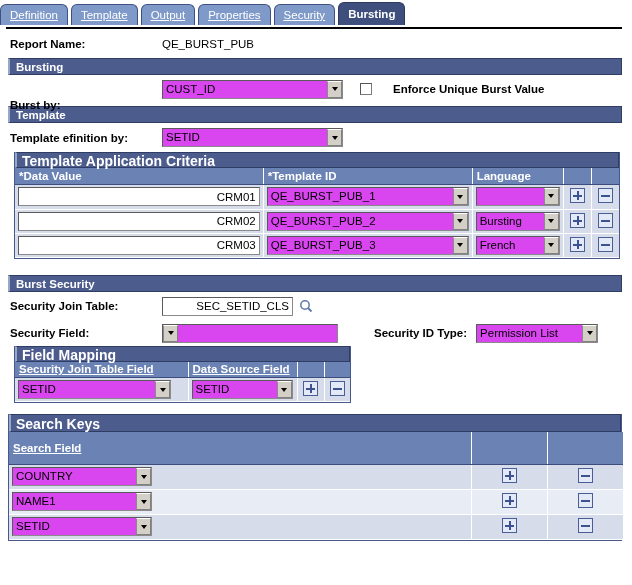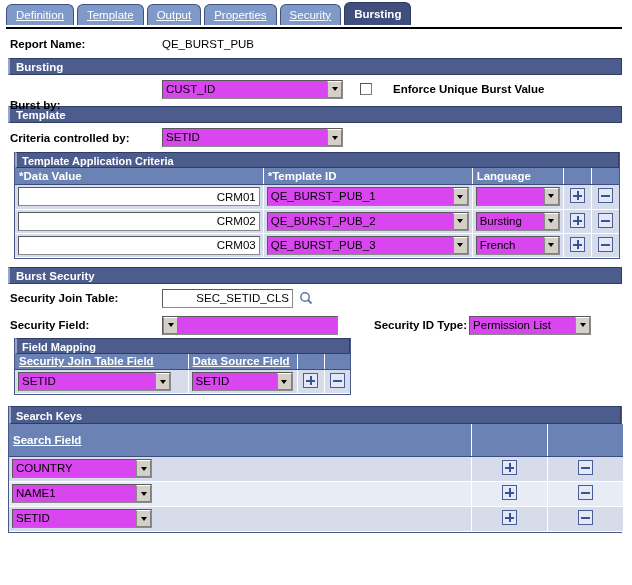--- a/index.html
+++ b/index.html
@@ -16,21 +16,20 @@
     color: #000000;
     overflow: hidden;
     position: relative;
   }
 
   
   .tabbar {
     position: relative;
     height: 28px;
     margin: 2px 0 0 0;
-    padding-left: 6px;
     box-sizing: border-box;
   }
   .tabbar-underline {
     position: absolute;
     left: 6px;
     right: 10px;
     top: 25px;
     height: 2px;
     background: #000000;
   }
@@ -183,21 +182,21 @@
     border: 1px solid #49588a;
     border-top: none;
     background: #ffffff;
     box-sizing: border-box;
   }
   .grid-title {
     height: 16px;
     line-height: 16px;
     background: #4c5c8c;
     color: #ffffff;
-    font-size: 11px;
+    font-size: 14px;
     font-weight: bold;
     padding-left: 5px;
     border: 1px solid #2f3c64;
     border-left: 2px solid #9aa8c8;
     box-sizing: border-box;
   }
   table.gtbl {
     border-collapse: collapse;
     width: 100%;
     table-layout: fixed;
@@ -278,21 +277,21 @@
     <span class="sel-text">CUST_ID</span>
     <span class="sel-arrow"></span>
   </span>
   <span class="cbx" style="margin-left:17px;"></span>
   <span class="lbl" style="margin-left:21px;">Enforce Unique Burst Value</span>
 </div>
 
 <div class="section-bar" style="margin-top:3px;">Template</div>
 
 <div class="field-row" style="height:29px;">
-  <span class="lbl" style="width:152px;">Criteria controlled by:</span>
+  <span class="lbl" style="width:152px;">Template efinition by:</span>
   <span class="sel" style="width:181px;">
     <span class="sel-text">SETID</span>
     <span class="sel-arrow"></span>
   </span>
 </div>
 
 <div class="grid" style="margin-right:12px;">
   <div class="grid-title">Template Application Criteria</div>
   <table class="gtbl">
     <colgroup>
@@ -378,40 +377,40 @@
           <span class="gbtn"><span class="bar-h"></span><span class="bar-v"></span></span>
         </td>
         <td class="ctr">
           <span class="gbtn"><span class="bar-h"></span></span>
         </td>
       </tr>
     </tbody>
   </table>
 </div>
 
-<div class="section-bar" style="margin-top:8px;">Burst Security</div>
+<div class="section-bar" style="margin-top:16px;">Burst Security</div>
 
 <div class="field-row" style="height:29px;">
   <span class="lbl" style="width:152px;">Security Join Table:</span>
   <input class="txt" style="width: 131px;" value="SEC_SETID_CLS">
   <span class="mag" style="margin-left:6px;">
     <svg width="14" height="14" viewBox="0 0 14 14">
       <circle cx="6" cy="6" r="4.2" fill="none" stroke="#5d79a8" stroke-width="1.5"></circle>
       <line x1="9" y1="9" x2="12.5" y2="12.5" stroke="#5d79a8" stroke-width="1.8"></line>
     </svg>
   </span>
 </div>
 
 <div class="field-row" style="height:25px;">
   <span class="lbl" style="width:152px;">Security Field:</span>
   <span class="sel" style="width:176px;">
     <span class="sel-arrow"></span>
   </span>
   <span class="lbl" style="margin-left:36px;">Security ID Type:</span>
-  <span class="sel" style="width:122px;margin-left:2px;">
+  <span class="sel" style="width:122px;margin-left:9px;">
     <span class="sel-text">Permission List</span>
     <span class="sel-arrow"></span>
   </span>
 </div>
 
 <div class="grid" style="width:337px;margin-left:14px;">
   <div class="grid-title">Field Mapping</div>
   <table class="gtbl">
     <colgroup>
       <col style="width:173px">

